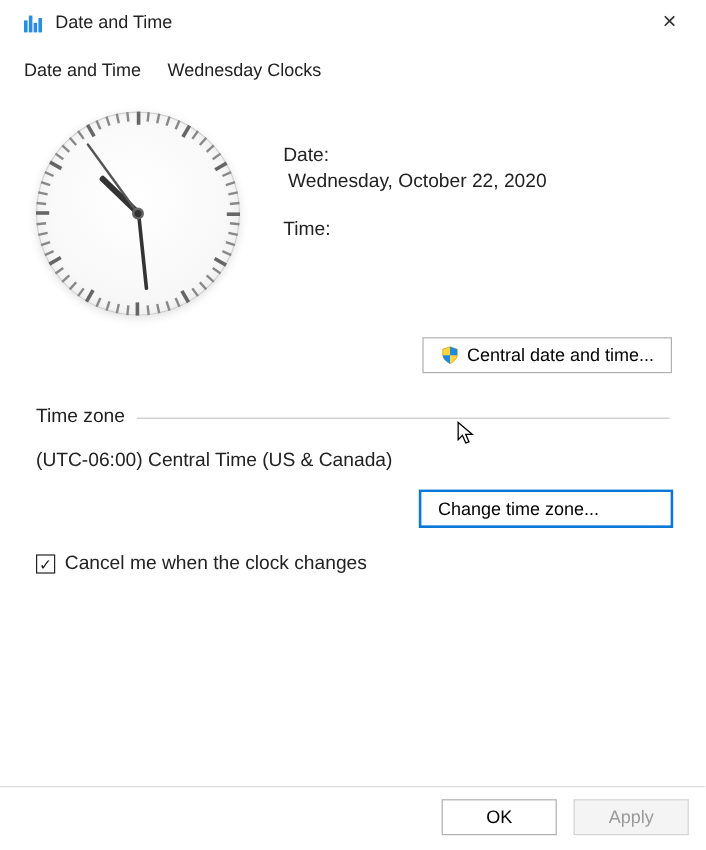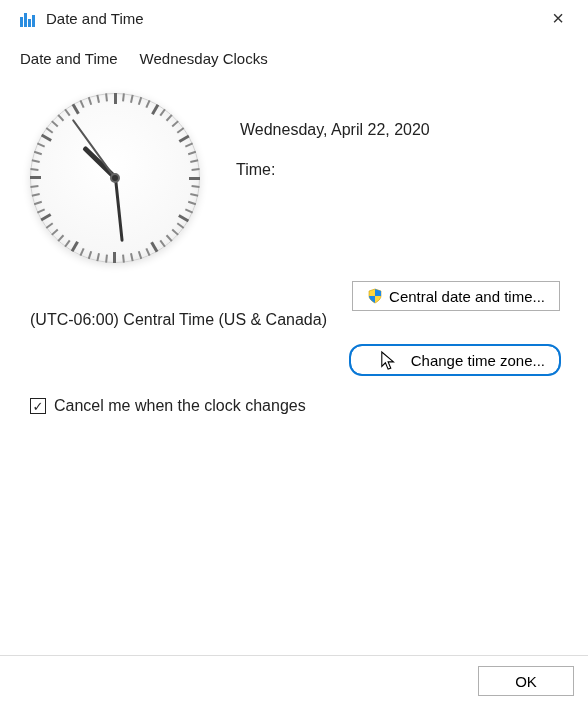--- a/index.html
+++ b/index.html
@@ -185,54 +185,62 @@
           <div class="tick" style="transform: translate(-1px, -85px) rotate(318deg);"></div>
           <div class="tick" style="transform: translate(-1px, -85px) rotate(324deg);"></div>
           <div class="tick major" style="transform: translate(-1px, -85px) rotate(330deg);"></div>
           <div class="tick" style="transform: translate(-1px, -85px) rotate(336deg);"></div>
           <div class="tick" style="transform: translate(-1px, -85px) rotate(342deg);"></div>
           <div class="tick" style="transform: translate(-1px, -85px) rotate(348deg);"></div>
           <div class="tick" style="transform: translate(-1px, -85px) rotate(354deg);"></div>
         </div>
     </div>
     <div class="dt-col">
-      <div class="val">Wednesday, April 22, 2020</div>
+      <div class="lbl">Date:</div>
+      <div class="val">Wednesday, October 22, 2020</div>
       <div class="lbl">Time:</div>
     </div>
   </div>
 
   <div class="btn-row-right">
     <button class="btn">
       <svg class="shield" viewBox="0 0 16 16">
         <path d="M8 1 L14 3 V8 C14 12 8 15 8 15 C8 15 2 12 2 8 V3 Z" fill="#ffd63f" stroke="#c79a00" stroke-width="0.6"></path>
         <path d="M8 1 L14 3 V8 L8 8 Z" fill="#1e88e5"></path>
         <path d="M2 8 L8 8 V15 C8 15 2 12 2 8 Z" fill="#1e88e5"></path>
       </svg>
       <span>Central date and time...</span>
     </button>
   </div>
 
+  <div class="section-head">
+    <span>Time zone</span>
+    <span class="line"></span>
+  </div>
 
   <div class="tz-val">(UTC-06:00) Central Time (US &amp; Canada)</div>
 
   <div class="btn-row-right">
-    <button class="btn focused" style="min-width:210px; justify-content:flex-end;border-radius:12px;">
+    <button class="btn focused" style="min-width:210px; justify-content:flex-start;">
       <span>Change time zone...</span>
     </button>
   </div>
 
 
   <div class="chk-row">
     <span class="chk" id="notify-chk">✓</span>
     <span>Cancel me when the clock changes</span>
   </div>
 
 </div>
 
 <svg class="cursor-arrow" style="left:380px; top:350px;" viewBox="0 0 20 24">
   <path d="M2 2 L2 18 L6 14 L9 21 L12 20 L9 13 L15 13 Z" fill="#fff" stroke="#000" stroke-width="1.2"></path>
 </svg>
 
 <div class="footer">
   <button class="btn">
       <span>OK</span>
     </button>
+  <button class="btn disabled">
+      <span>Apply</span>
+    </button>
 </div>
 
 </body></html>

